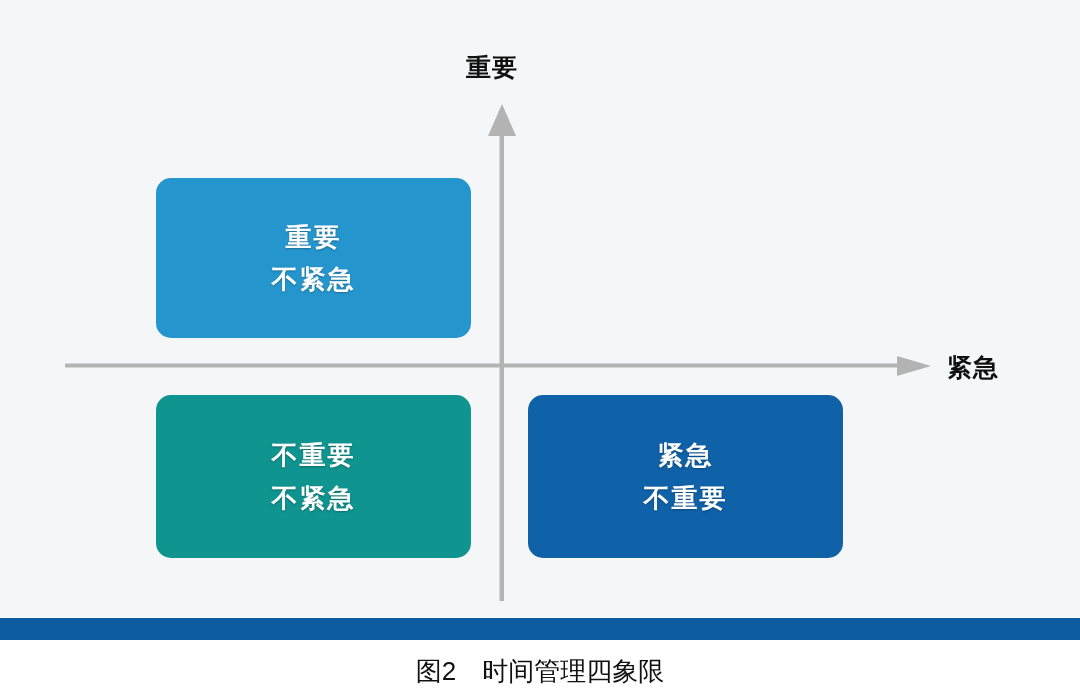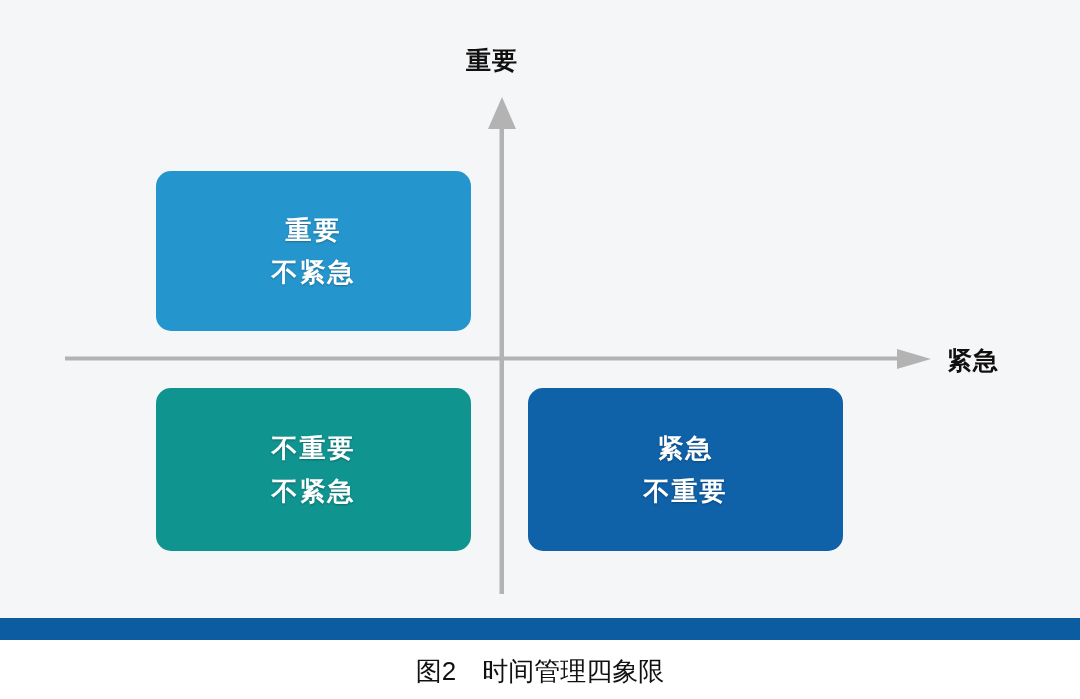--- a/index.html
+++ b/index.html
@@ -16,21 +16,21 @@
     width: 1080px;
     height: 699px;
     background: #f5f6f7;
     overflow: hidden;
   }
 
   
   #diagram {
     position: absolute;
     left: 0;
-    top: 8px;
+    top: 15px;
     width: 1080px;
     height: 618px;
     background: #f5f6f7;
     text-decoration: underline;
   }
 
   
   .axis-h {
     position: absolute;
     left: 65px;

